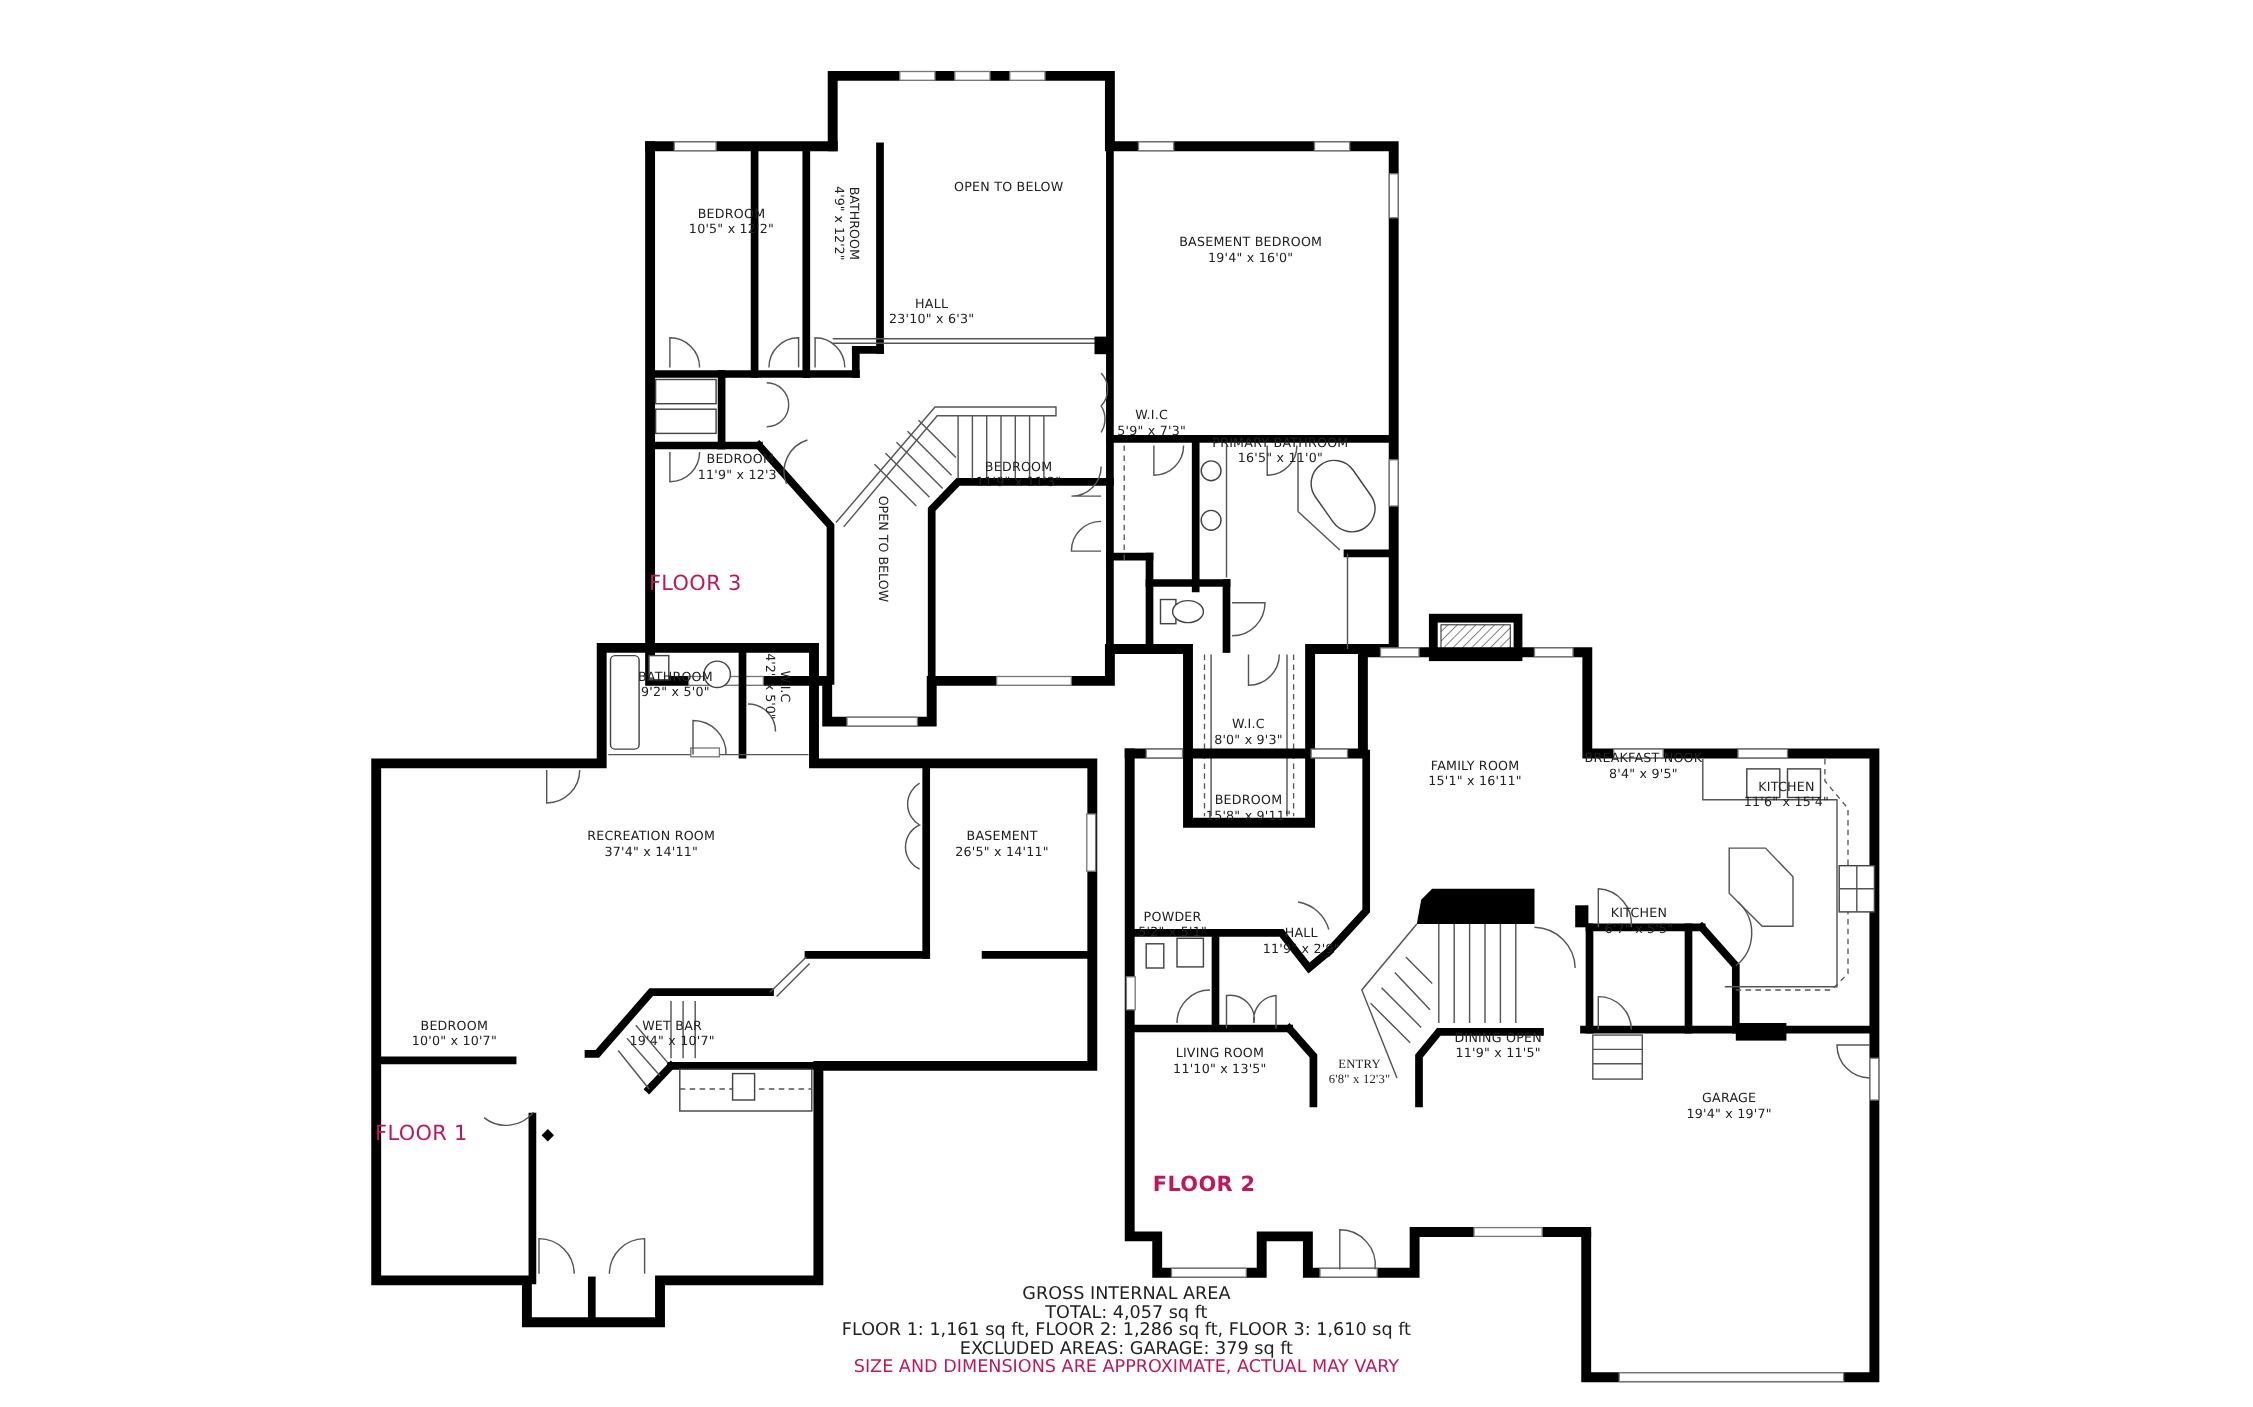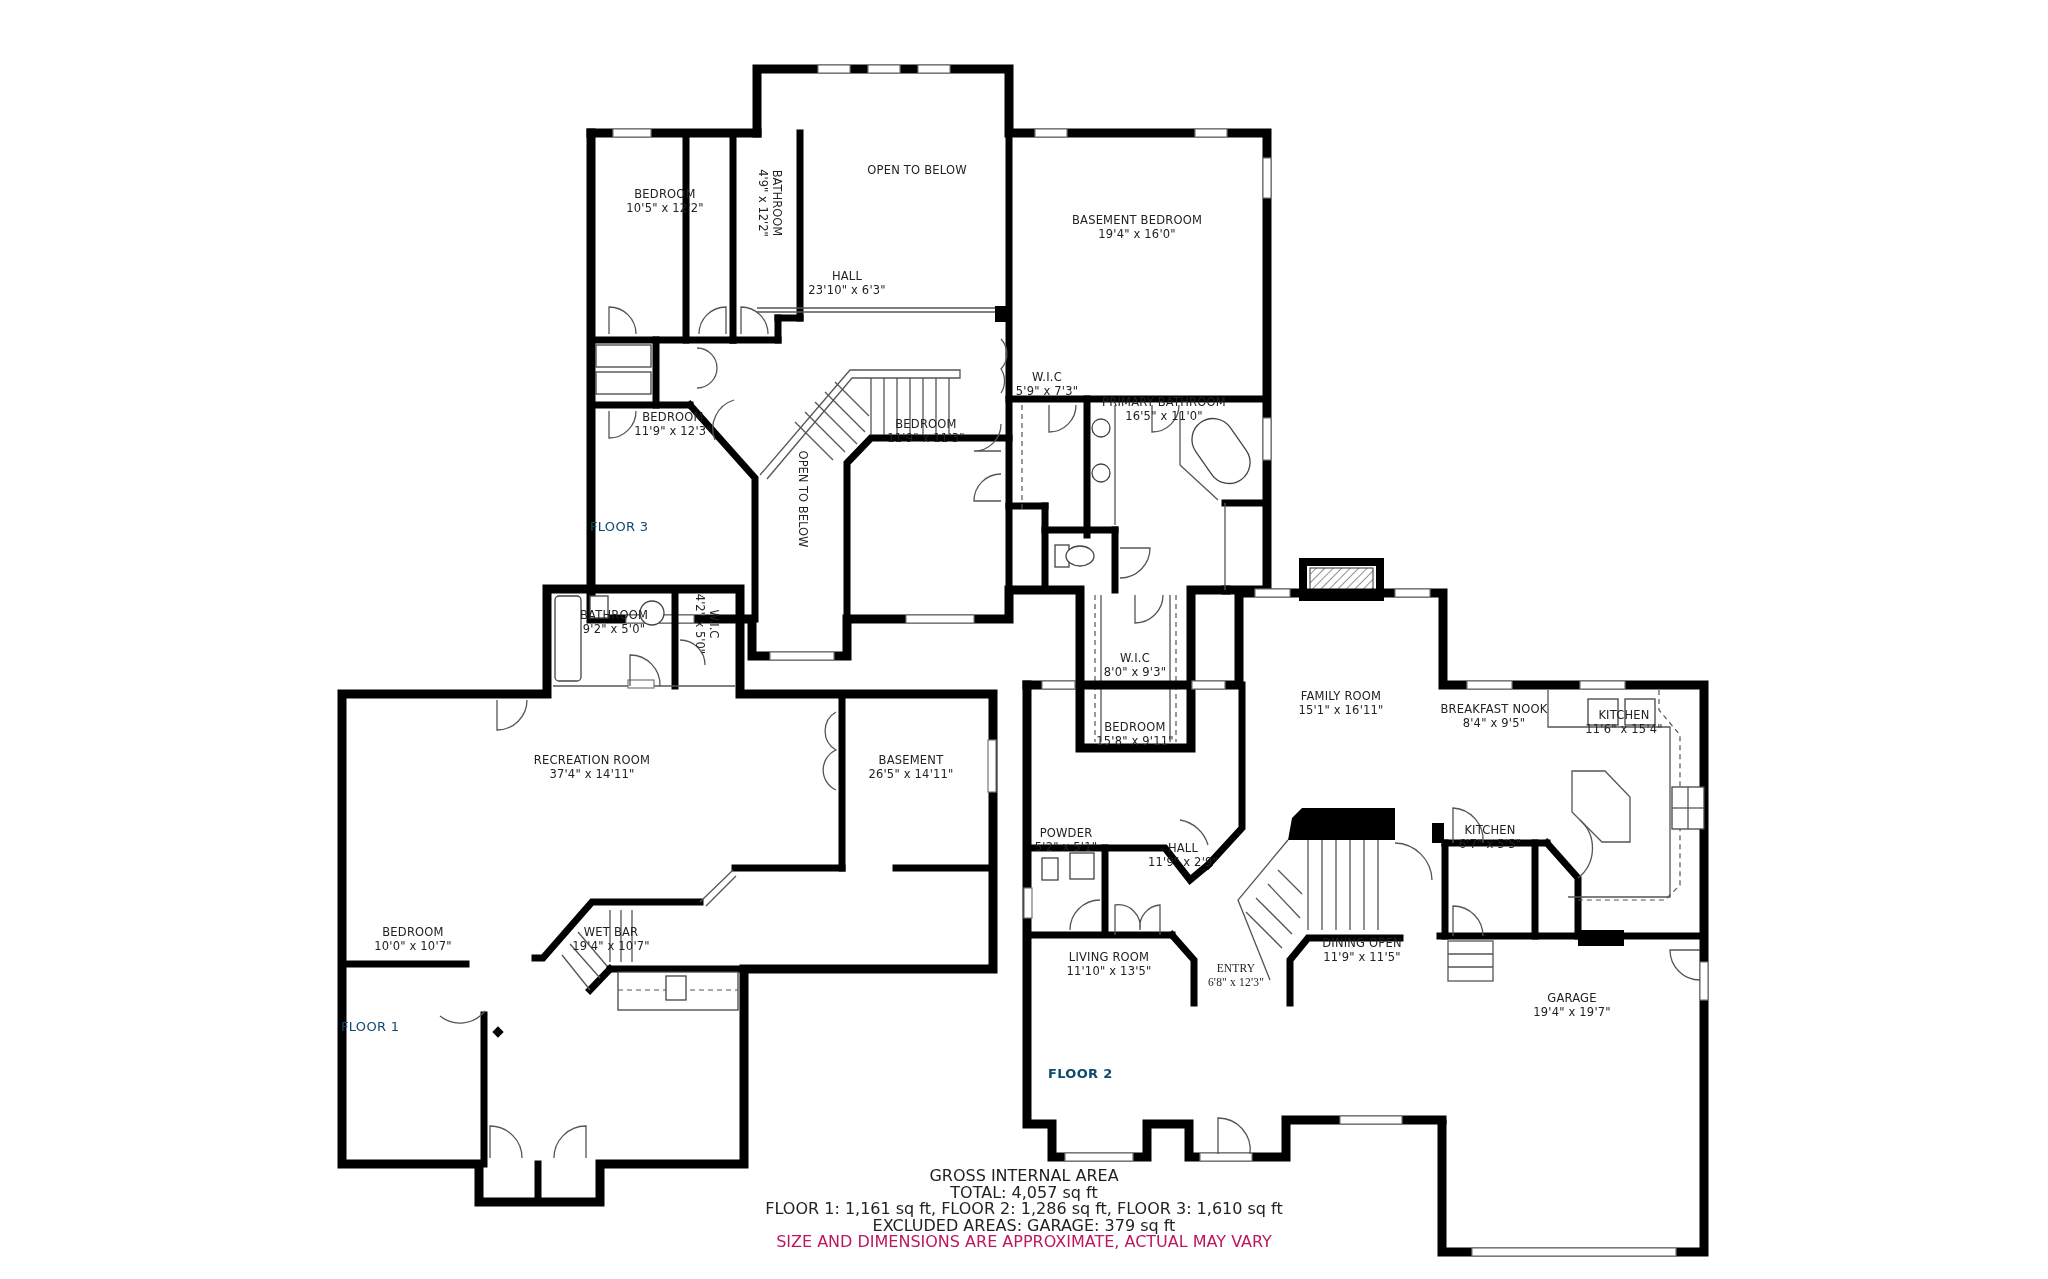--- a/index.html
+++ b/index.html
@@ -9,21 +9,21 @@
   .iwall { fill:none; stroke:#000; stroke-width:7; stroke-linecap:square; }
   .thin { fill:none; stroke:#555; stroke-width:1.3; }
   .dash { fill:none; stroke:#555; stroke-width:1.2; stroke-dasharray:5 4; }
   .win { fill:#fff; stroke:#777; stroke-width:1.2; }
   .fix { fill:#fff; stroke:#444; stroke-width:1.3; }
   .blk { fill:#000; }
   .lbl { position:absolute; transform:translate(-50%,-50%); text-align:center; color:#222; font-size:11.5px; line-height:14px; white-space:nowrap; letter-spacing:0.2px; }
   .lbl span { display:block; }
   .vlbl { position:absolute; transform:translate(-50%,-50%) rotate(90deg); text-align:center; color:#222; font-size:11.5px; line-height:14px; white-space:nowrap; }
   .vlbl span { display:block; }
-  .floor-title { position:absolute; font-size:13px; color:#0c4a6e; letter-spacing:0.3px; }
+  .floor-title { position:absolute; font-size:19px; color:#be185d; letter-spacing:0.3px; }
   .summary { position:absolute; left:1024px; top:1168px; transform:translateX(-50%); text-align:center; font-size:16px; line-height:16.5px; color:#222; white-space:nowrap; }
   .summary .muted { color:#be185d; }
 </style>
 </head>
 <body>
 
 <svg id="plan" width="2048" height="1279" viewBox="0 0 2048 1279" xmlns="http://www.w3.org/2000/svg">
 
   <g>
 
@@ -335,21 +335,21 @@
 <div class="floor-title" style="left:341px; top:1019px;">FLOOR 1</div>
 
 <div class="lbl" style="left:1135px; top:734px;">
   <span>BEDROOM</span>
   <span>15'8" x 9'11"</span>
 </div>
 <div class="lbl" style="left:1341px; top:703px;">
   <span>FAMILY ROOM</span>
   <span>15'1" x 16'11"</span>
 </div>
-<div class="lbl" style="left:1494px; top:716px;">
+<div class="lbl" style="left:1494px; top:696px;">
   <span>BREAKFAST NOOK</span>
   <span>8'4" x 9'5"</span>
 </div>
 <div class="lbl" style="left:1624px; top:722px;">
   <span>KITCHEN</span>
   <span>11'6" x 15'4"</span>
 </div>
 <div class="lbl" style="left:1066px; top:840px;">
   <span>POWDER</span>
   <span>5'2" x 5'1"</span>

